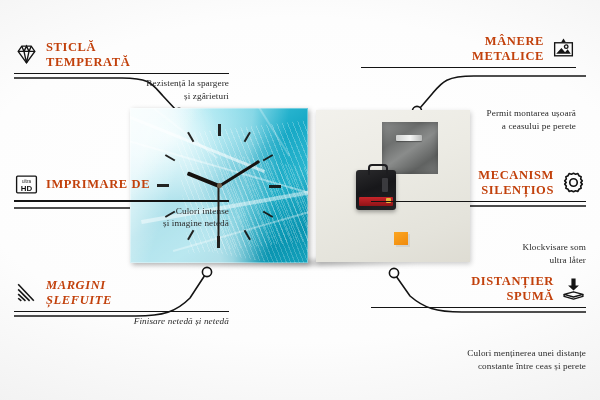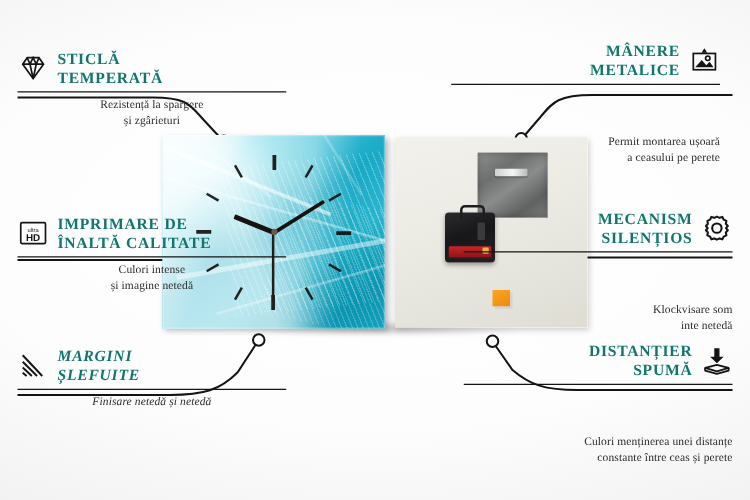--- a/index.html
+++ b/index.html
@@ -84,27 +84,27 @@
     position:absolute;left:78px;top:122px;width:14px;height:13px;
     background:linear-gradient(150deg,#fba622,#f08a0c);
     box-shadow:2px 2px 0 rgba(210,210,205,.9);
   }
 
   
   .callout{position:absolute;width:215px;}
   .callout .head{display:flex;align-items:center;gap:7px;padding-bottom:3px;}
   .callout .title{
     font-size:12.5px;font-weight:700;letter-spacing:.6px;line-height:1.18;
-    text-transform:uppercase;color:#0f766e;
+    text-transform:uppercase;color:#c2410c;
   }
   .callout .rule{height:1.5px;background:#141414;width:100%;}
   .callout .sub{font-size:9.2px;line-height:1.38;color:#2a2a2a;padding-top:3px;letter-spacing:.1px;}
   .callout.left .head{justify-content:flex-start;}
   .callout.left .title{text-align:left;}
-  .callout.left .sub{text-align:center;}
+  .callout.left .sub{text-align:right;}
   .callout.right .head{justify-content:flex-end;}
   .callout.right .title{text-align:right;}
   .callout.right .sub{text-align:right;margin-top:36px;}
   .ic{width:25px;height:25px;flex:0 0 25px;display:block;}
 
   .co-glass{left:14px;top:40px;}
   .co-print{left:14px;top:172px;}
   .co-edges{left:14px;top:278px;font-style:italic;}
   .co-hooks{left:361px;top:34px;}
   .co-mech{left:371px;top:168px;}
@@ -226,21 +226,20 @@
 
   <div class="callout left co-print">
     <div class="head">
       <svg class="ic" viewBox="0 0 24 24">
         <rect x="2.5" y="4" width="19" height="16" rx="1" fill="none" stroke="#141414" stroke-width="1.3"></rect>
         <text x="12" y="11" font-family="Liberation Sans, sans-serif" font-size="4.4" text-anchor="middle" fill="#141414">ultra</text>
         <text x="12" y="18" font-family="Liberation Sans, sans-serif" font-size="7.6" font-weight="bold" text-anchor="middle" fill="#141414">HD</text>
       </svg>
       <div class="title">
         <span>IMPRIMARE DE</span><br>
-        <span>ÎNALTĂ CALITATE</span>
       </div>
     </div>
     <div class="rule"></div>
     <div class="sub">
       <span>Culori intense</span><br>
       <span>și imagine netedă</span>
     </div>
   </div>
 
   <div class="callout left co-edges">
@@ -289,21 +288,21 @@
         <span>SILENȚIOS</span>
       </div>
       <svg class="ic" viewBox="0 0 24 24" fill="none" stroke="#141414" stroke-width="1.6" stroke-linejoin="round">
         <path d="M12 3.2 L14 4.1 L16.2 3.4 L17.2 5.5 L19.3 6.4 L18.9 8.7 L20.4 10.4 L19 12 L20.4 13.6 L18.9 15.3 L19.3 17.6 L17.2 18.5 L16.2 20.6 L14 19.9 L12 20.8 L10 19.9 L7.8 20.6 L6.8 18.5 L4.7 17.6 L5.1 15.3 L3.6 13.6 L5 12 L3.6 10.4 L5.1 8.7 L4.7 6.4 L6.8 5.5 L7.8 3.4 L10 4.1 Z"></path>
         <circle cx="12" cy="12" r="3.6"></circle>
       </svg>
     </div>
     <div class="rule"></div>
     <div class="sub">
       <span>Klockvisare som</span><br>
-      <span>inte netedă</span>
+      <span>ultra låter</span>
     </div>
   </div>
 
   <div class="callout right co-spacer">
     <div class="head">
       <div class="title">
         <span>DISTANȚIER</span><br>
         <span>SPUMĂ</span>
       </div>
       <svg class="ic" viewBox="0 0 24 24" fill="none" stroke="#141414" stroke-width="1.4" stroke-linejoin="round">

